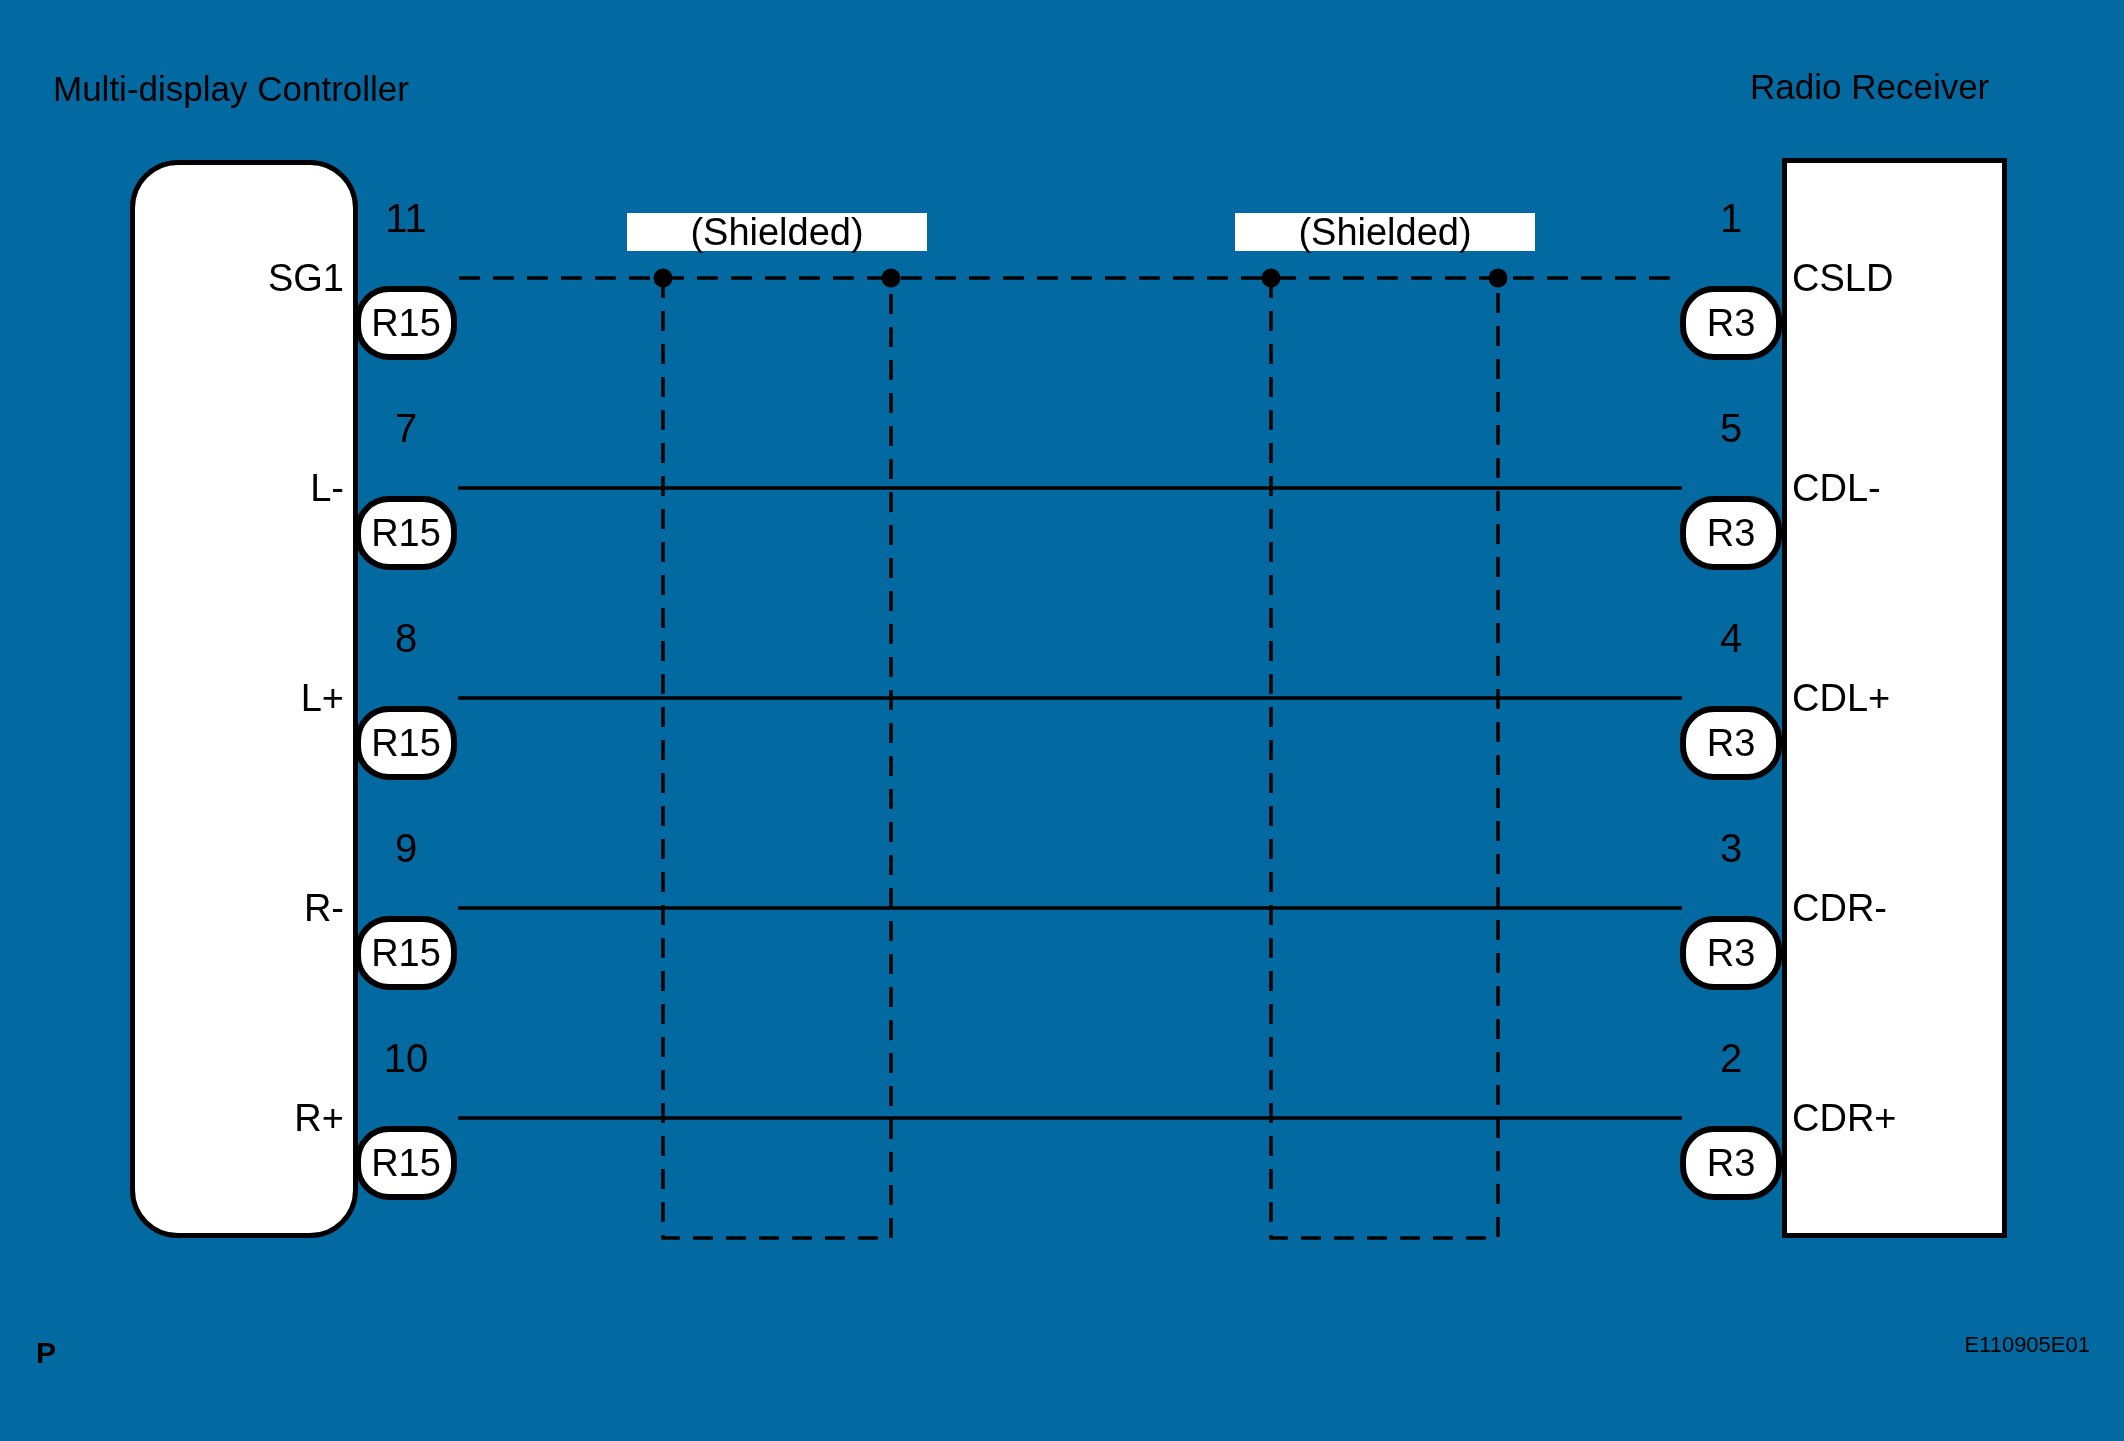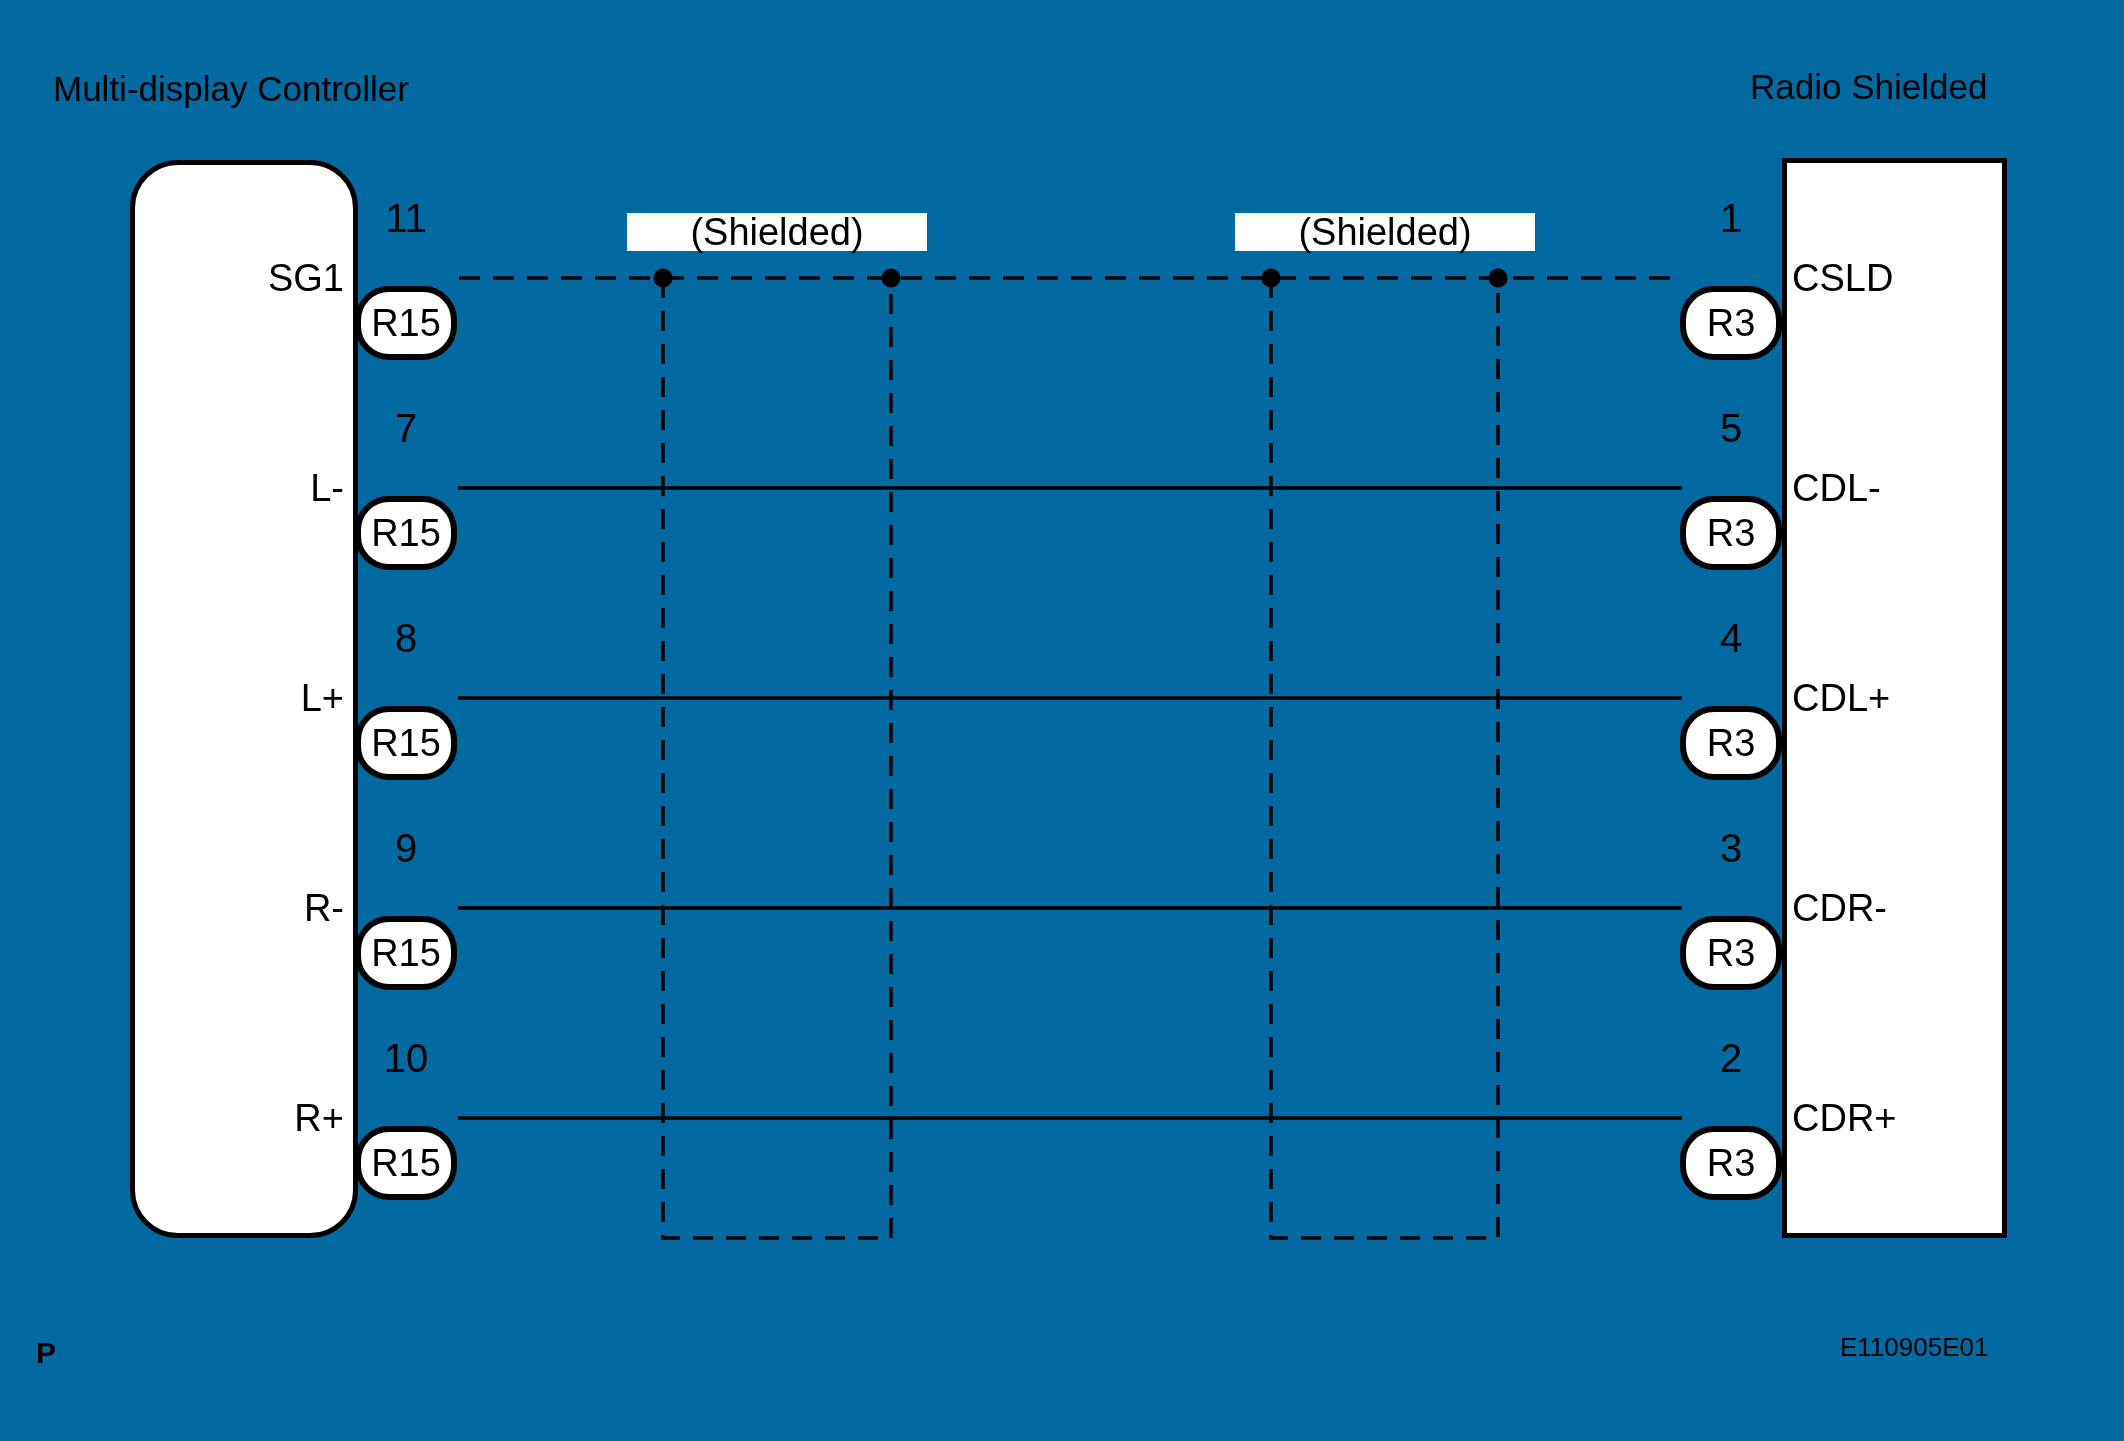--- a/index.html
+++ b/index.html
@@ -115,22 +115,22 @@
   .footer-p {
     position: absolute;
     left: 36px; top: 1336px;
     font-size: 30px;
     font-weight: bold;
   }
   .footer-code {
     position: absolute;
     left: 1840px; top: 1332px;
     width: 250px;
-    text-align: left;
-    font-size: 26px;
+    text-align: right;
+    font-size: 22px;
   }
 </style>
 </head>
 <body>
 
 <div class="canvas">
 
   <div class="device-box" id="controller-box"></div>
   <div class="device-box" id="receiver-box"></div>
 
@@ -146,21 +146,21 @@
     <path d="M663,278 L663,1238 L891,1238 L891,278" fill="none" stroke="#000" stroke-width="3.5" stroke-dasharray="20 13"></path>
     <path d="M1271,278 L1271,1238 L1498,1238 L1498,278" fill="none" stroke="#000" stroke-width="3.5" stroke-dasharray="20 13"></path>
 
     <circle cx="663" cy="278" r="9.5" fill="#000"></circle>
     <circle cx="891" cy="278" r="9.5" fill="#000"></circle>
     <circle cx="1271" cy="278" r="9.5" fill="#000"></circle>
     <circle cx="1498" cy="278" r="9.5" fill="#000"></circle>
   </svg>
 
   <div class="device-title" id="left-title">Multi-display Controller</div>
-  <div class="device-title" id="right-title">Radio Shielded</div>
+  <div class="device-title" id="right-title">Radio Receiver</div>
 
   <div class="shielded-label" id="shielded-label-1">(Shielded)</div>
   <div class="shielded-label" id="shielded-label-2">(Shielded)</div>
 
   <div class="row" style="top:278px">
     <div class="sig sleft">SG1</div>
     <div class="pin-num pleft">11</div>
     <div class="oval oleft">
         <span>R15</span>
       </div>

